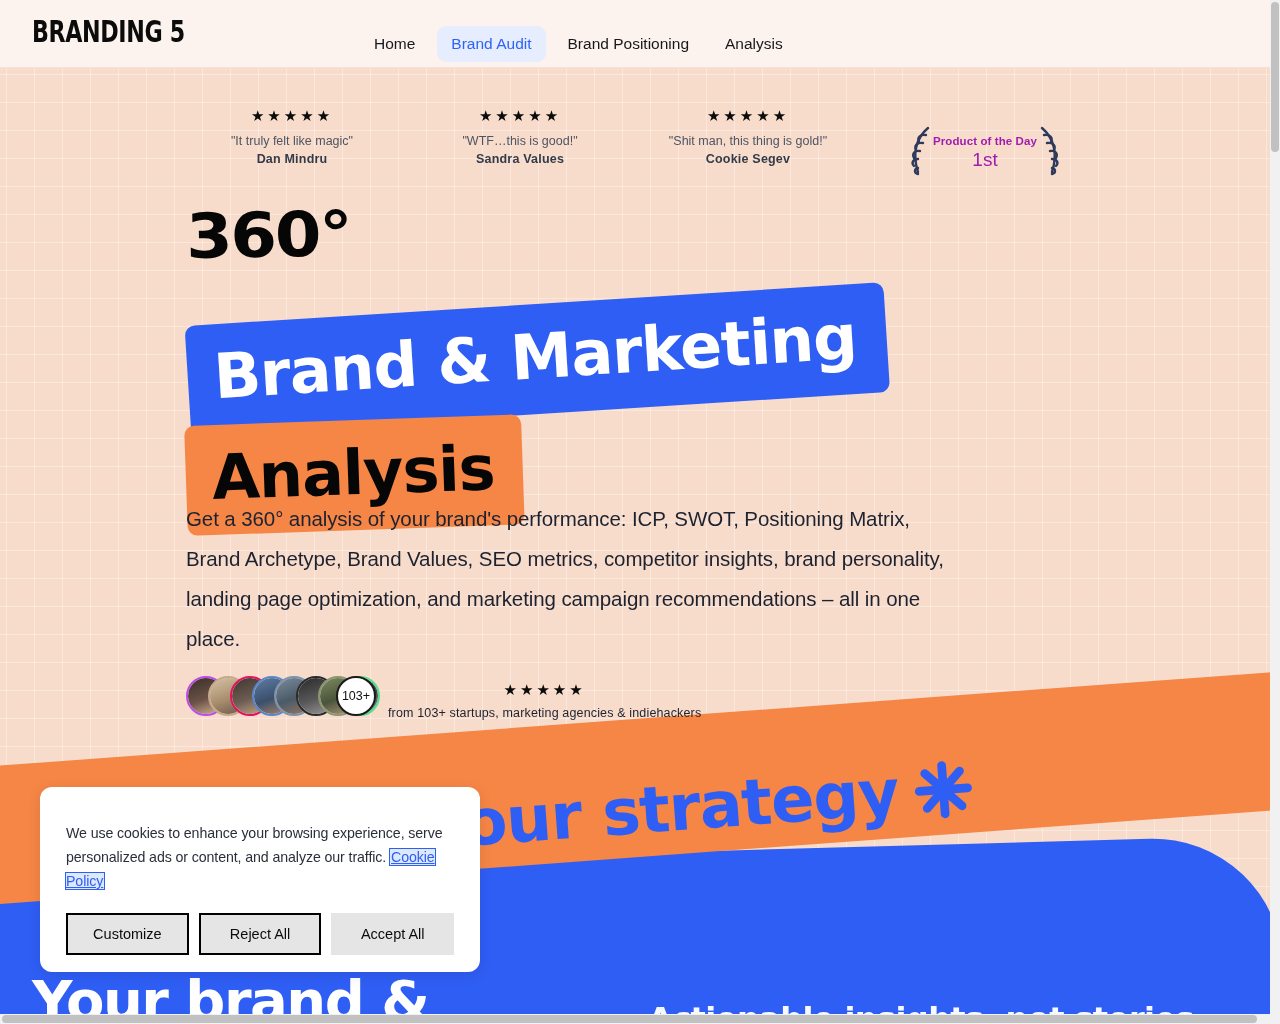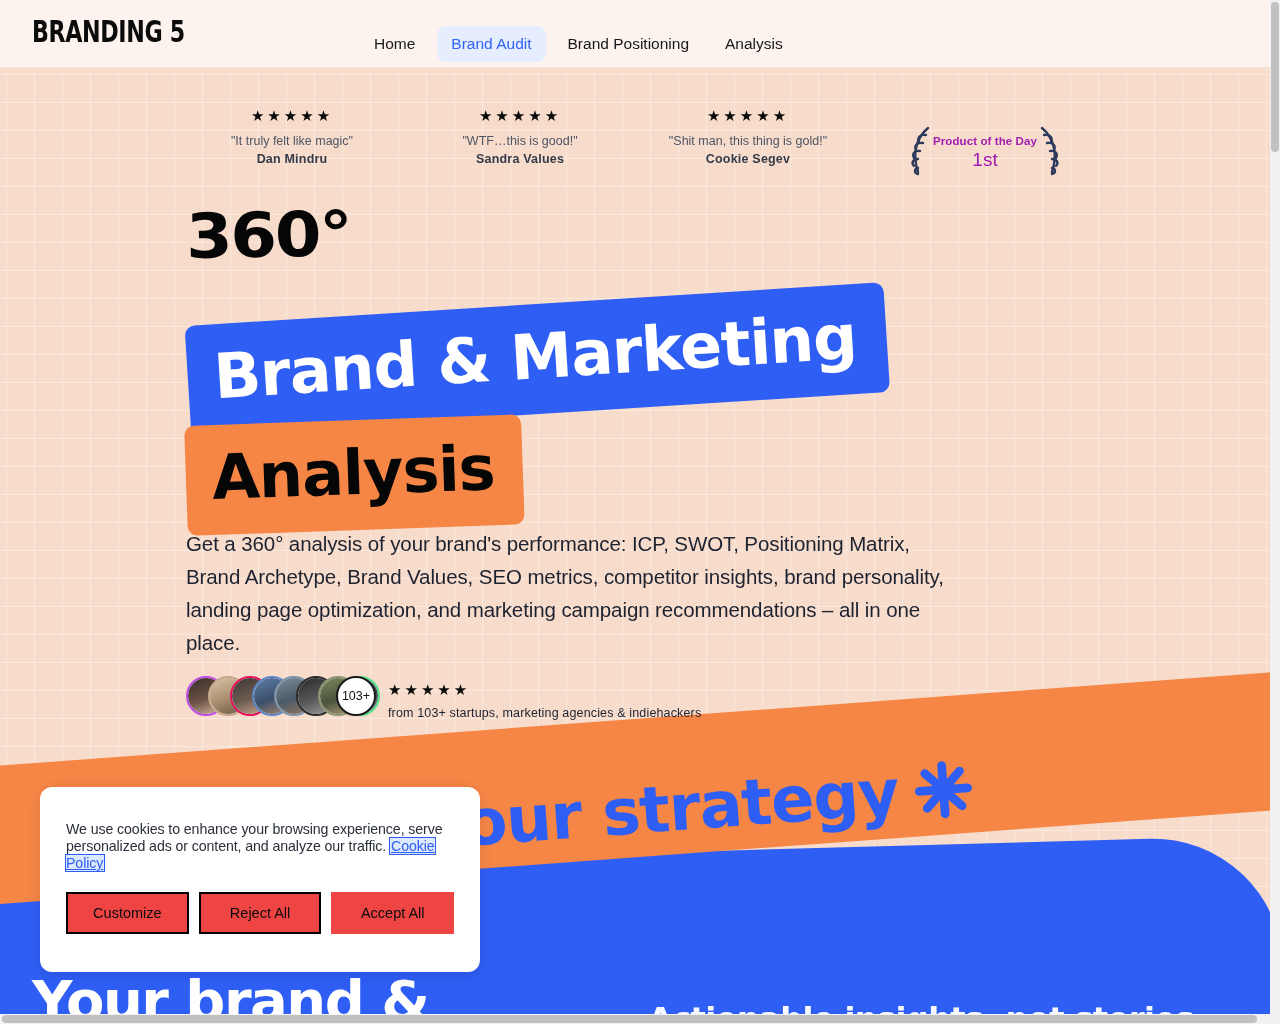--- a/index.html
+++ b/index.html
@@ -224,29 +224,28 @@
   .band-wrap { position: relative; }
   .band-row2 { position: absolute; left: 0; top: 50px; }
   .band-row3 { position: absolute; left: 0; top: 152px; }
 
   
   #hero-para {
     position: absolute;
     left: 186px; top: 499px;
     width: 770px;
     font-size: 20.5px;
-    line-height: 33px;
+    line-height: 40px;
     color: #1C2230;
     z-index: 12;
     letter-spacing: -0.1px;
-    margin-top: 28px;
-  }
-
-  
-  #social { position: absolute; left: 186px; top: 676px; z-index: 12; display: flex; align-items: flex-start; }
+  }
+
+  
+  #social { position: absolute; left: 186px; top: 676px; z-index: 12; display: flex; align-items: flex-start; text-align: center; }
 
   .avatars { position: relative; height: 42px; width: 190px; }
   .av {
     position: absolute;
     top: 0;
     width: 40px; height: 40px;
     border-radius: 50%;
     border: 2.5px solid #1a1a1a;
     background: #c9c9c9;
     overflow: hidden;
@@ -367,42 +366,42 @@
     width: 440px; height: 185px;
     background: #ffffff;
     border-radius: 12px;
     z-index: 60;
     box-shadow: 0 3px 14px rgba(0,0,0,0.10);
     padding: 34px 26px 0 26px;
   }
 
   #cookie-text {
     font-size: 14.2px;
-    line-height: 17px;
+    line-height: 24px;
     color: #2A2F3A;
     letter-spacing: -0.1px;
   }
 
   #cookie-link {
     color: #2F5EF5;
     text-decoration: underline;
     outline: 1px solid #2F5EF5;
     background: #DCE8FB;
     padding: 0 1px;
     cursor: pointer;
   }
 
   #cookie-btns {
     display: flex;
     gap: 10px;
     margin-top: 20px;
   }
 
   .ck-btn {
-    background: #ef4444;
+    background: #e5e5e5;
     color: #0B0B0B;
     font-size: 14.5px;
     font-family: "Liberation Sans", sans-serif;
     padding: 11px 0;
     width: 127px;
     border: none;
     cursor: pointer;
     text-align: center;
   }
   .ck-btn.bordered { border: 2px solid #000000; }

